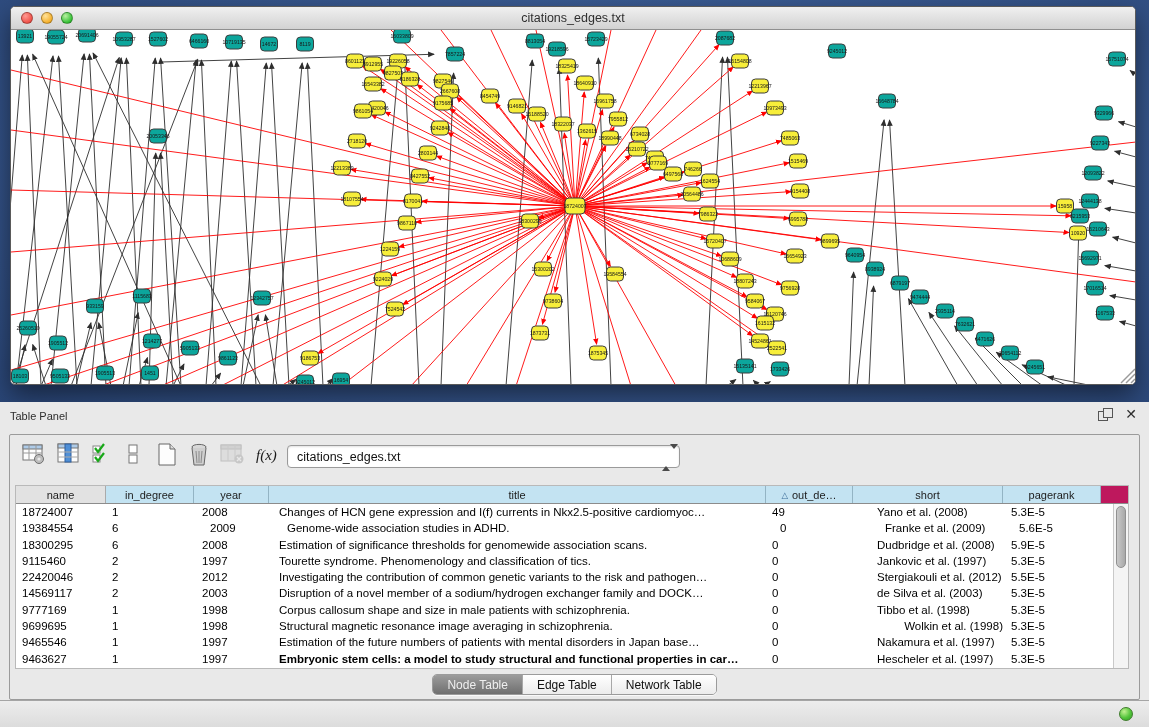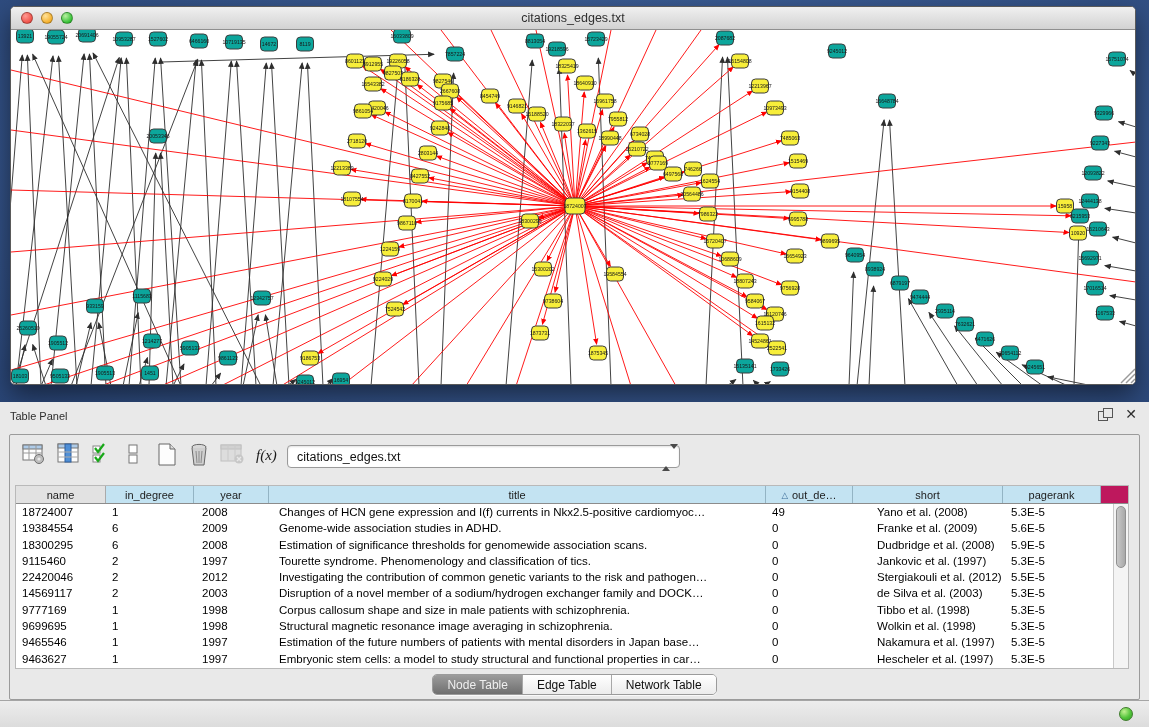--- a/index.html
+++ b/index.html
@@ -863,21 +863,21 @@
             <div class="tcell" style="width: 88px; padding-left: 6px;">1</div>
             <div class="tcell" style="width: 75px; padding-left: 8px;">2008</div>
             <div class="tcell" style="width: 497px; padding-left: 10px;">Changes of HCN gene expression and I(f) currents in Nkx2.5-positive cardiomyoc…</div>
             <div class="tcell" style="width: 87px; padding-left: 6px;">49</div>
             <div class="tcell" style="width: 150px; padding-left: 24px;">Yano et al. (2008)</div>
             <div class="tcell" style="width: 98px; padding-left: 8px;">5.3E-5</div>
           </div>
           <div class="trow">
             <div class="tcell" style="width: 90px; padding-left: 6px;">19384554</div>
             <div class="tcell" style="width: 88px; padding-left: 6px;">6</div>
-            <div class="tcell" style="width: 75px; padding-left: 8px;">2009</div>
+            <div class="tcell" style="width: 75px; padding-left: 8px; margin-left: 8px;">2009</div>
             <div class="tcell" style="width: 497px; padding-left: 10px;">Genome-wide association studies in ADHD.</div>
             <div class="tcell" style="width: 87px; padding-left: 6px;">0</div>
             <div class="tcell" style="width: 150px; padding-left: 24px;">Franke et al. (2009)</div>
             <div class="tcell" style="width: 98px; padding-left: 8px;">5.6E-5</div>
           </div>
           <div class="trow">
             <div class="tcell" style="width: 90px; padding-left: 6px;">18300295</div>
             <div class="tcell" style="width: 88px; padding-left: 6px;">6</div>
             <div class="tcell" style="width: 75px; padding-left: 8px;">2008</div>
             <div class="tcell" style="width: 497px; padding-left: 10px;">Estimation of significance thresholds for genomewide association scans.</div>
@@ -920,37 +920,37 @@
             <div class="tcell" style="width: 87px; padding-left: 6px;">0</div>
             <div class="tcell" style="width: 150px; padding-left: 24px;">Tibbo et al. (1998)</div>
             <div class="tcell" style="width: 98px; padding-left: 8px;">5.3E-5</div>
           </div>
           <div class="trow">
             <div class="tcell" style="width: 90px; padding-left: 6px;">9699695</div>
             <div class="tcell" style="width: 88px; padding-left: 6px;">1</div>
             <div class="tcell" style="width: 75px; padding-left: 8px;">1998</div>
             <div class="tcell" style="width: 497px; padding-left: 10px;">Structural magnetic resonance image averaging in schizophrenia.</div>
             <div class="tcell" style="width: 87px; padding-left: 6px;">0</div>
-            <div class="tcell" style="width: 150px; padding-left: 24px;">Wolkin et al. (1998)</div>
+            <div class="tcell" style="width: 150px; padding-left: 24px; text-align: right;">Wolkin et al. (1998)</div>
             <div class="tcell" style="width: 98px; padding-left: 8px;">5.3E-5</div>
           </div>
           <div class="trow">
             <div class="tcell" style="width: 90px; padding-left: 6px;">9465546</div>
             <div class="tcell" style="width: 88px; padding-left: 6px;">1</div>
             <div class="tcell" style="width: 75px; padding-left: 8px;">1997</div>
             <div class="tcell" style="width: 497px; padding-left: 10px;">Estimation of the future numbers of patients with mental disorders in Japan base…</div>
             <div class="tcell" style="width: 87px; padding-left: 6px;">0</div>
             <div class="tcell" style="width: 150px; padding-left: 24px;">Nakamura et al. (1997)</div>
             <div class="tcell" style="width: 98px; padding-left: 8px;">5.3E-5</div>
           </div>
           <div class="trow">
             <div class="tcell" style="width: 90px; padding-left: 6px;">9463627</div>
             <div class="tcell" style="width: 88px; padding-left: 6px;">1</div>
             <div class="tcell" style="width: 75px; padding-left: 8px;">1997</div>
-            <div class="tcell" style="width: 497px; padding-left: 10px;">Embryonic stem cells: a model to study structural and functional properties in car…</div>
+            <div class="tcell" style="width: 497px; padding-left: 10px; font-weight: bold;">Embryonic stem cells: a model to study structural and functional properties in car…</div>
             <div class="tcell" style="width: 87px; padding-left: 6px;">0</div>
             <div class="tcell" style="width: 150px; padding-left: 24px;">Hescheler et al. (1997)</div>
             <div class="tcell" style="width: 98px; padding-left: 8px;">5.3E-5</div>
           </div>
         </div>
       <div class="vscroll">
         <div class="vthumb"></div>
       </div>
     </div>
 

